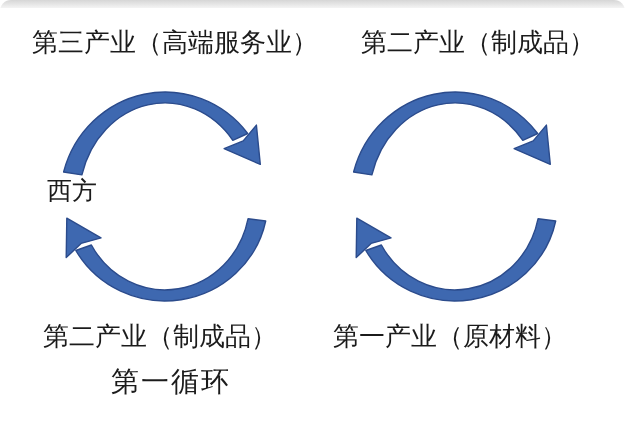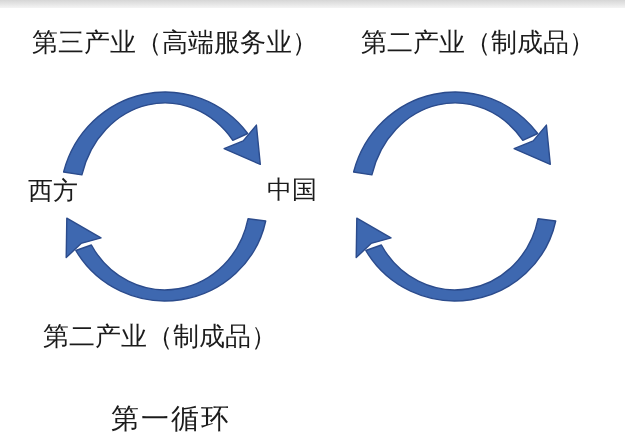--- a/index.html
+++ b/index.html
@@ -3,41 +3,41 @@
 <meta charset="utf-8">
 <style>
   html,body{margin:0;padding:0;background:#ffffff;}
   .canvas{
     position:relative;
     width:625px;height:441px;
     background:#ffffff;
     overflow:hidden;
     font-family:"Liberation Sans", sans-serif;
     color:var(--text-color,#1b1b1b);
+    border-radius:11px;
   }
   .top-strip{
     position:absolute;left:0;top:0;width:625px;height:8px;
     background:linear-gradient(to bottom,#d6d6d6,#f4f4f4);
   }
   .arrow-layer{position:absolute;left:0;top:0;width:625px;height:441px;}
   .lbl{
     position:absolute;
     transform:translate(-50%,-50%);
     white-space:nowrap;
     font-size:26px;
     font-weight:500;
     letter-spacing:0px;
   }
-  .node{font-size:25px;font-weight:500;}
+  .node{font-size:25px;font-weight:500;margin-left:19px;}
   .caption{
     font-family:"Liberation Serif", serif;
     font-size:28px;
     font-weight:400;
     letter-spacing:2px;
-    margin-top:37px;
   }
 </style>
 </head>
 <body style="--text-color: #1b1b1b;">
 
 <div class="canvas">
 
   <div class="top-strip"></div>
 
   <svg class="arrow-layer" id="arrows" viewBox="0 0 625 441">
@@ -49,17 +49,17 @@
       <path d="M550.3 164.4 L 514.1 148.7 L 533.2 140.9 L 546.4 125.1 Z" fill="#3E68B0" stroke="#2B4B8C" stroke-width="1.4" stroke-linejoin="round"></path>
       <path d="M555.7 221.0 A103 101 0 0 1 365.8 250.5 L381.4 245.0 A85 90 0 0 0 538.1 218.7 Z" fill="#3E68B0" stroke="#2B4B8C" stroke-width="1.4" stroke-linejoin="round"></path>
       <path d="M356.8 218.2 L 391.0 237.9 L 371.1 243.4 L 356.2 257.6 Z" fill="#3E68B0" stroke="#2B4B8C" stroke-width="1.4" stroke-linejoin="round"></path>
     </svg>
 
   <div class="lbl" style="left:175px;top:42px">第三产业（高端服务业）</div>
   <div class="lbl" style="left:160px;top:336px">第二产业（制成品）</div>
   <div class="lbl caption" style="left:171px;top:382px">第一循环</div>
 
   <div class="lbl" style="left:478px;top:42px">第二产业（制成品）</div>
+  <div class="lbl" style="left:450px;top:336px">第一产业（原材料）</div>
 
   <div class="lbl node" style="left:53px;top:190px">西方</div>
-  <div class="lbl node" style="left:292px;top:189px">中国</div>
 
 </div>
 
 </body></html>

